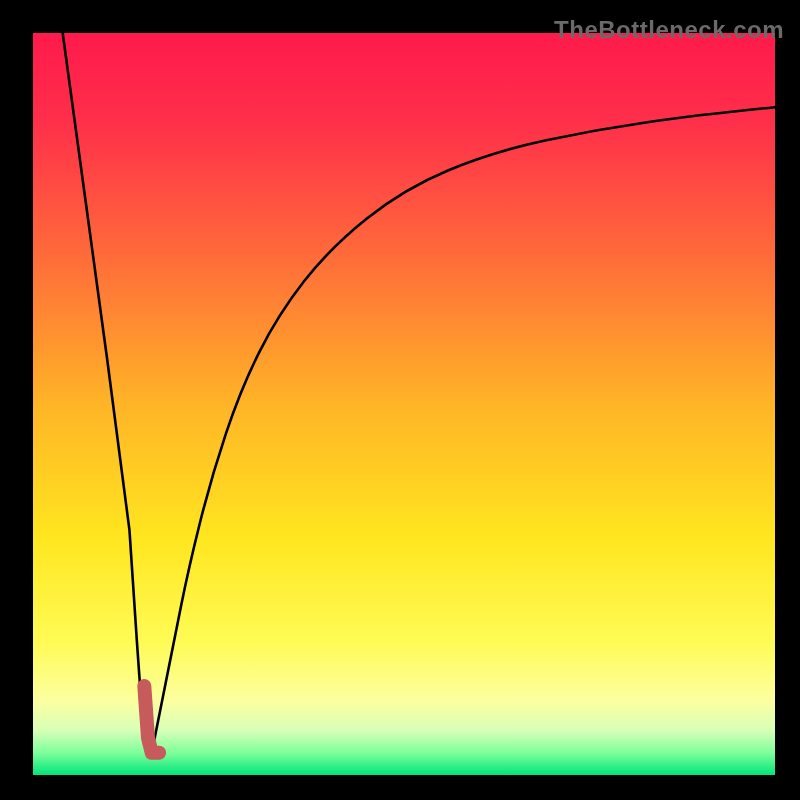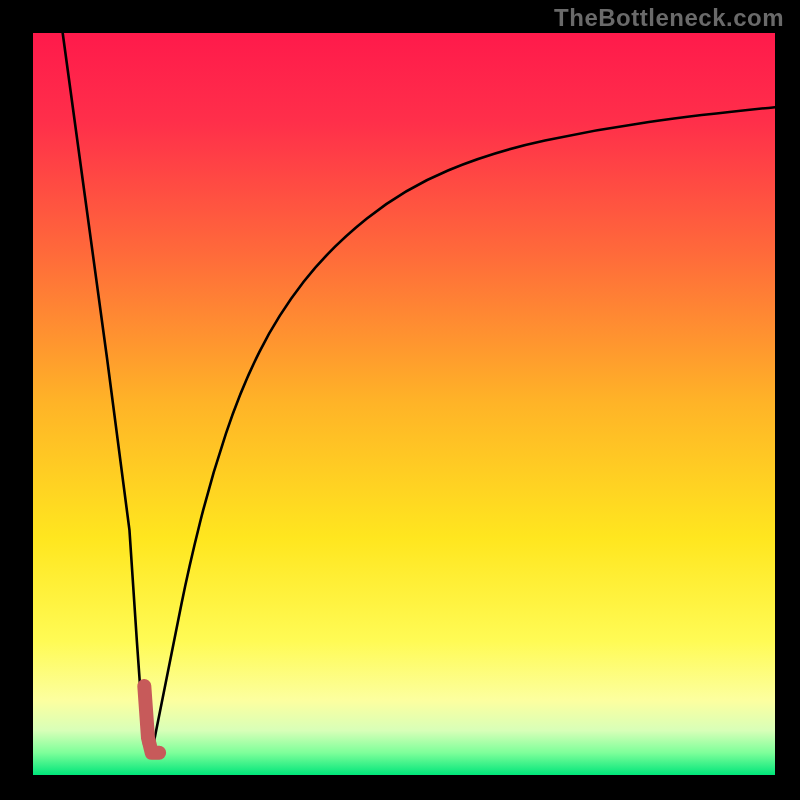--- a/index.html
+++ b/index.html
@@ -11,21 +11,21 @@
     overflow: hidden;
     font-family: Arial, Helvetica, sans-serif;
   }
   .wrap {
     position: relative;
     width: 800px;
     height: 800px;
   }
   .watermark {
     position: absolute;
-    top: 4px;
+    top: 16px;
     right: 16px;
     font-size: 24px;
     font-weight: 600;
     color: #6a6a6a;
     letter-spacing: 0.5px;
     z-index: 20;
     user-select: none;
   }
   svg {
     position: absolute;

